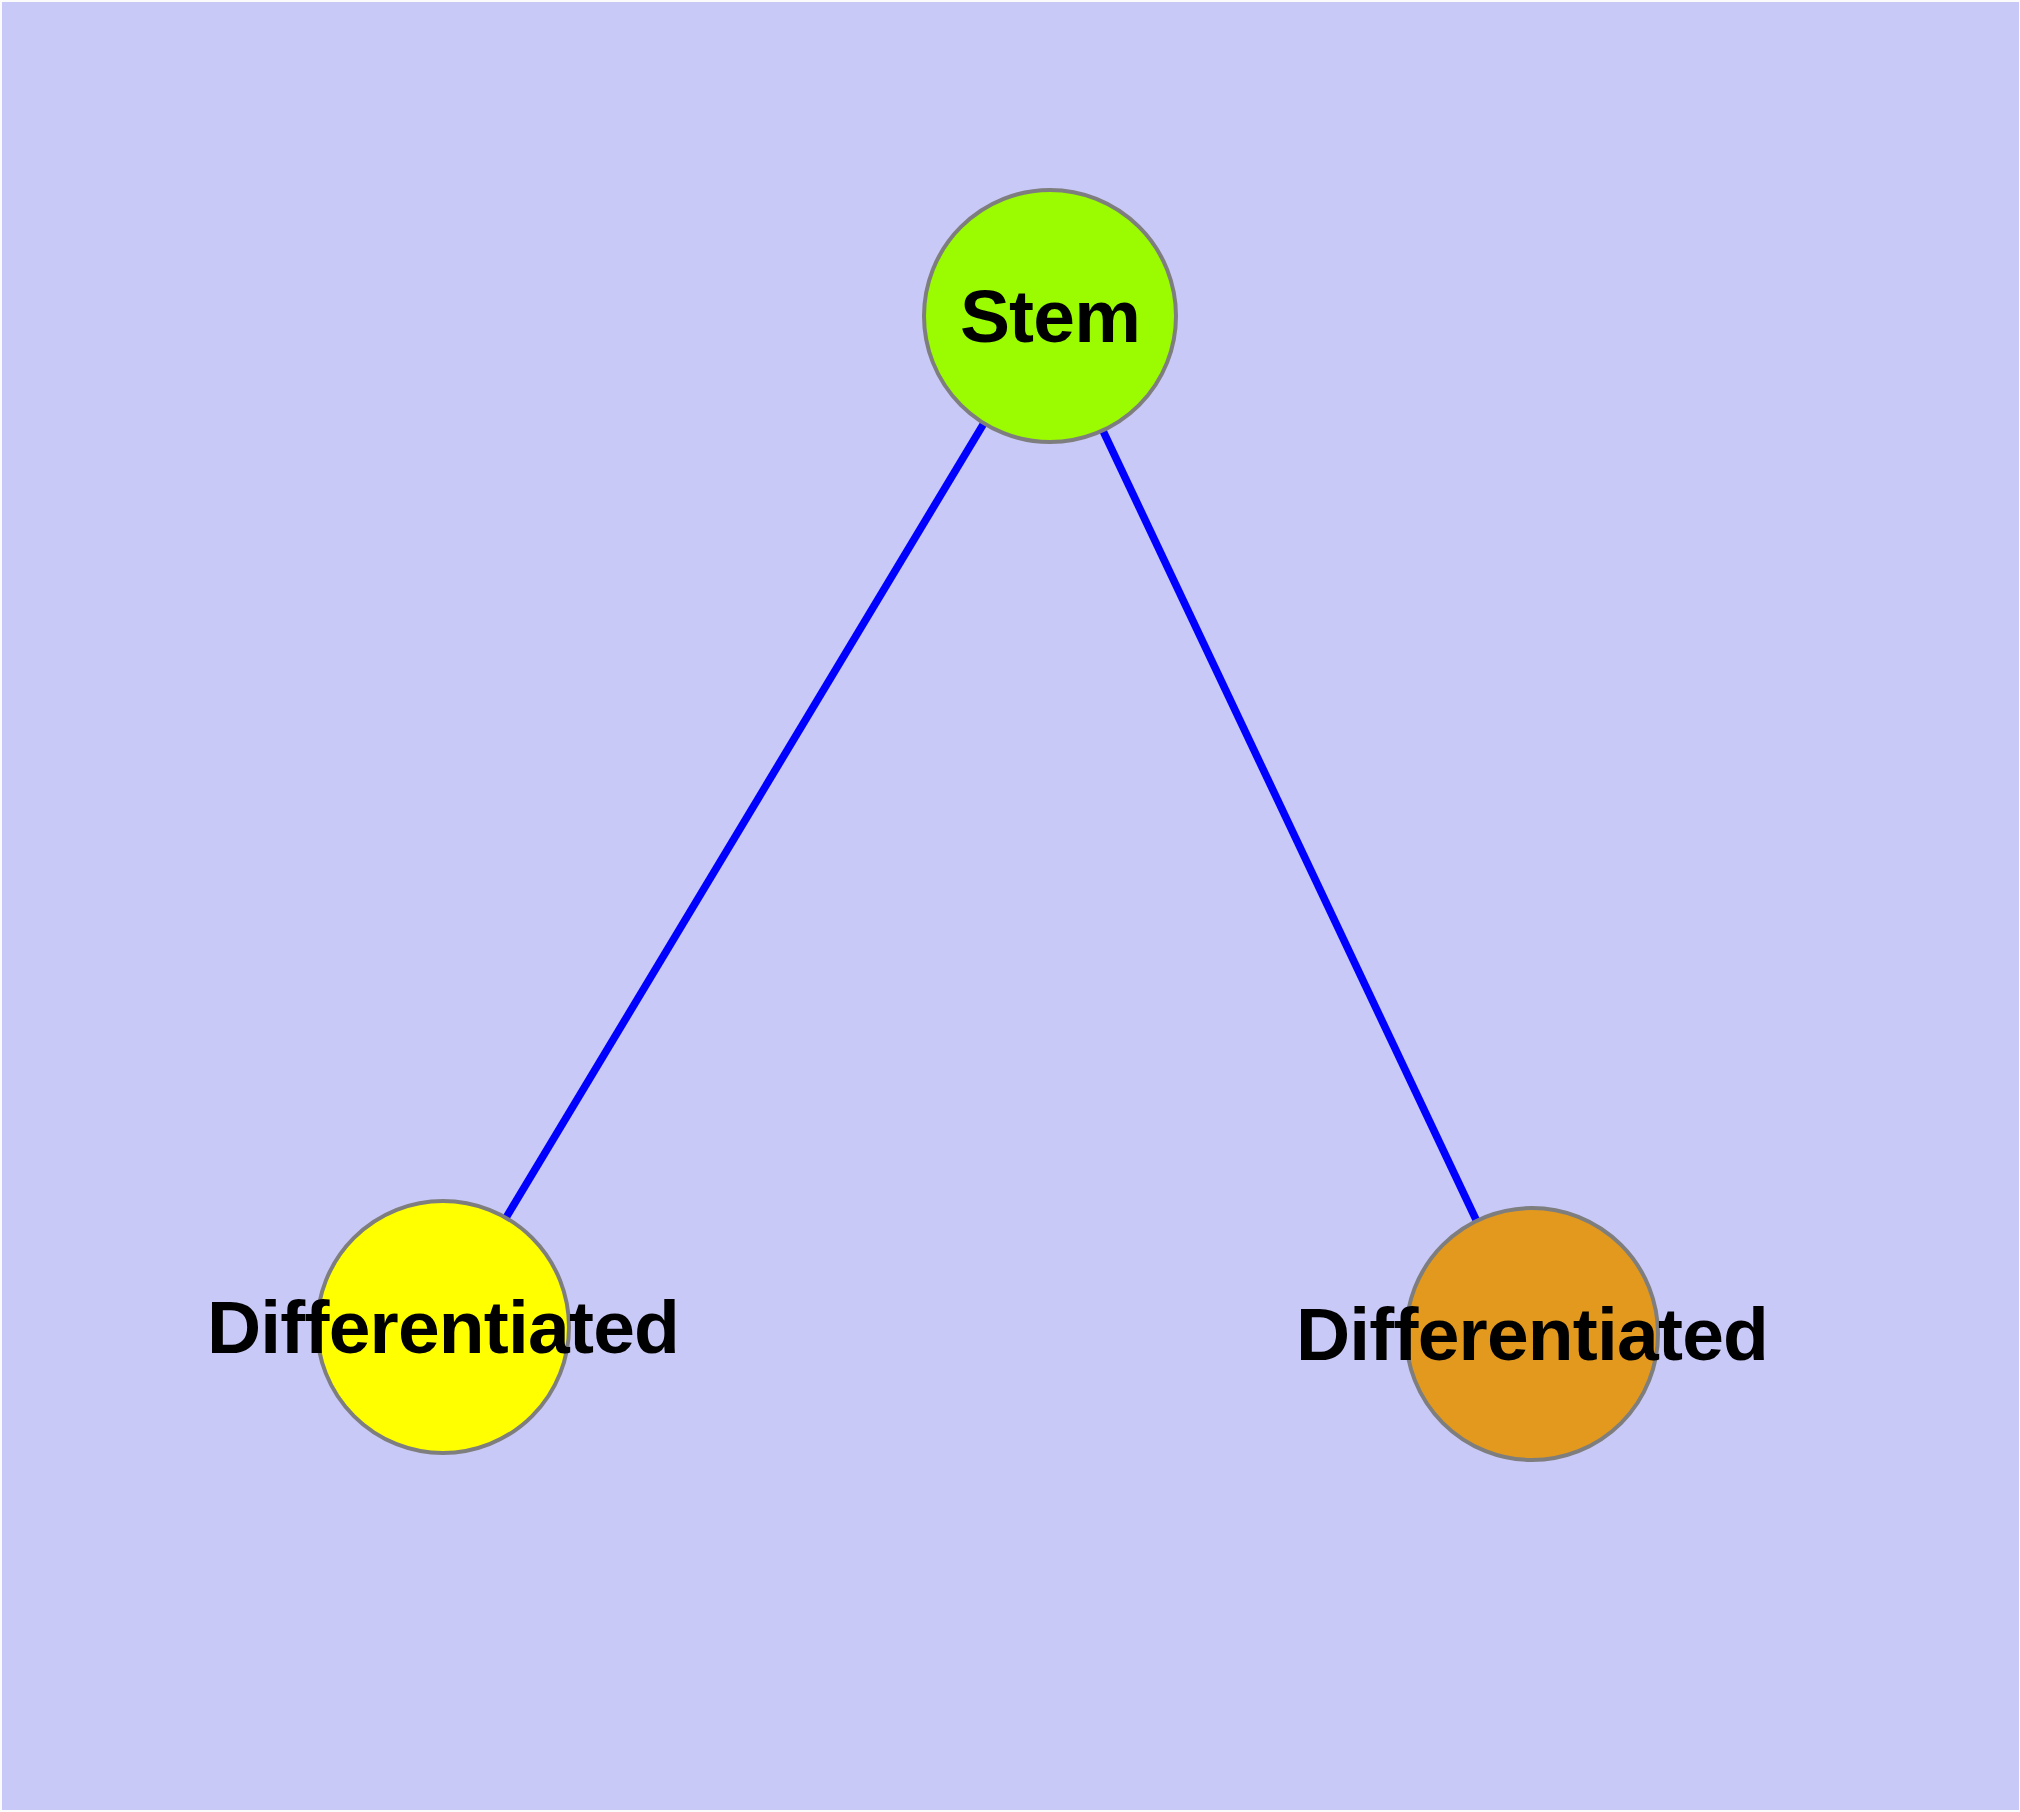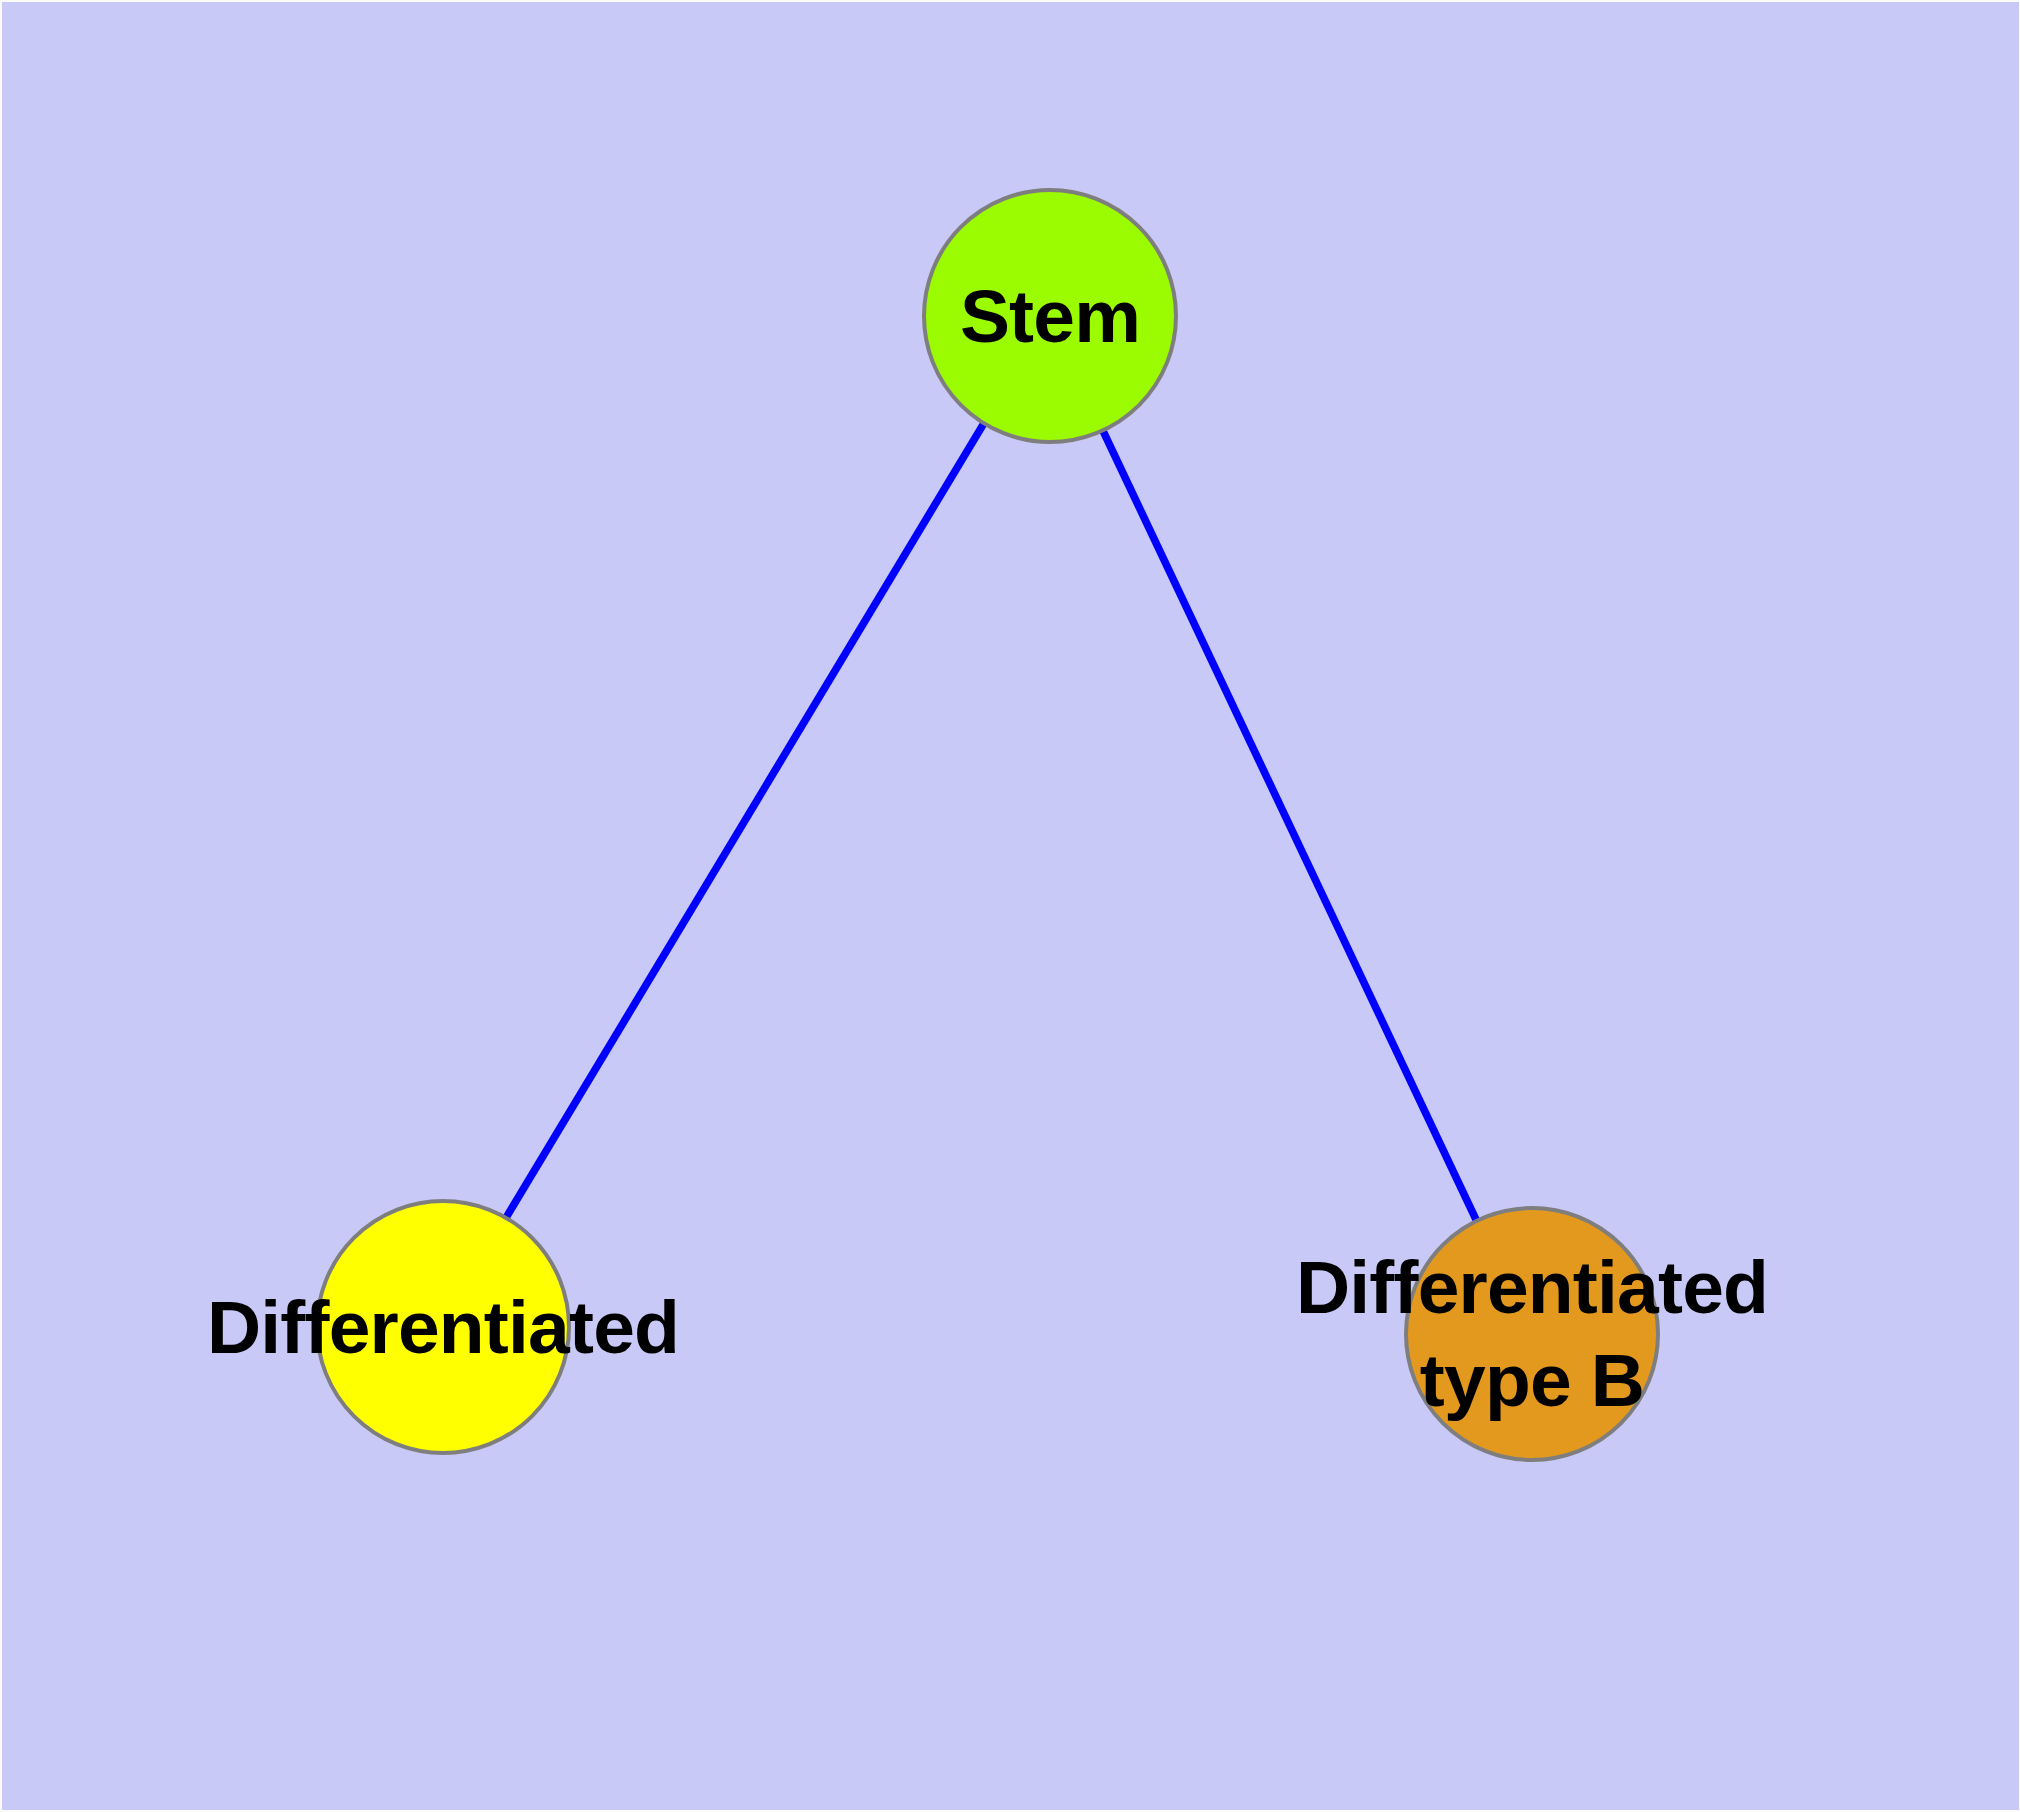--- a/index.html
+++ b/index.html
@@ -33,21 +33,20 @@
     box-sizing: border-box;
     z-index: 2;
   }
   .node-label {
     position: absolute;
     transform: translate(-50%, -50%);
     z-index: 3;
     font-weight: bold;
     font-size: 75px;
     line-height: 93px;
-    text-align: center;
     white-space: nowrap;
     letter-spacing: -0.8px;
   }
   .node-label div { white-space: nowrap; }
 </style>
 </head>
 <body>
 
 <div class="canvas" style="background: rgb(201, 201, 247); border-color: rgb(251, 251, 251);">
 
@@ -62,17 +61,16 @@
   </div>
 
   <div class="node-circle" style="left: 313px; top: 1197px; height: 256px; width: 256px; background: rgb(255, 255, 0); border-width: 4.2px; border-color: rgb(126, 126, 126);"></div>
   <div class="node-label" style="left: 441px; top: 1325px; color: rgb(0, 0, 0);">
     <div>Differentiated</div>
   </div>
 
   <div class="node-circle" style="left: 1402px; top: 1204px; height: 256px; width: 256px; background: rgb(227, 153, 30); border-width: 4.2px; border-color: rgb(126, 126, 126);"></div>
   <div class="node-label" style="left: 1530px; top: 1332px; color: rgb(0, 0, 0);">
     <div>Differentiated</div>
-    <div>type B</div>
   </div>
 
 </div>
 
 
 </body></html>

